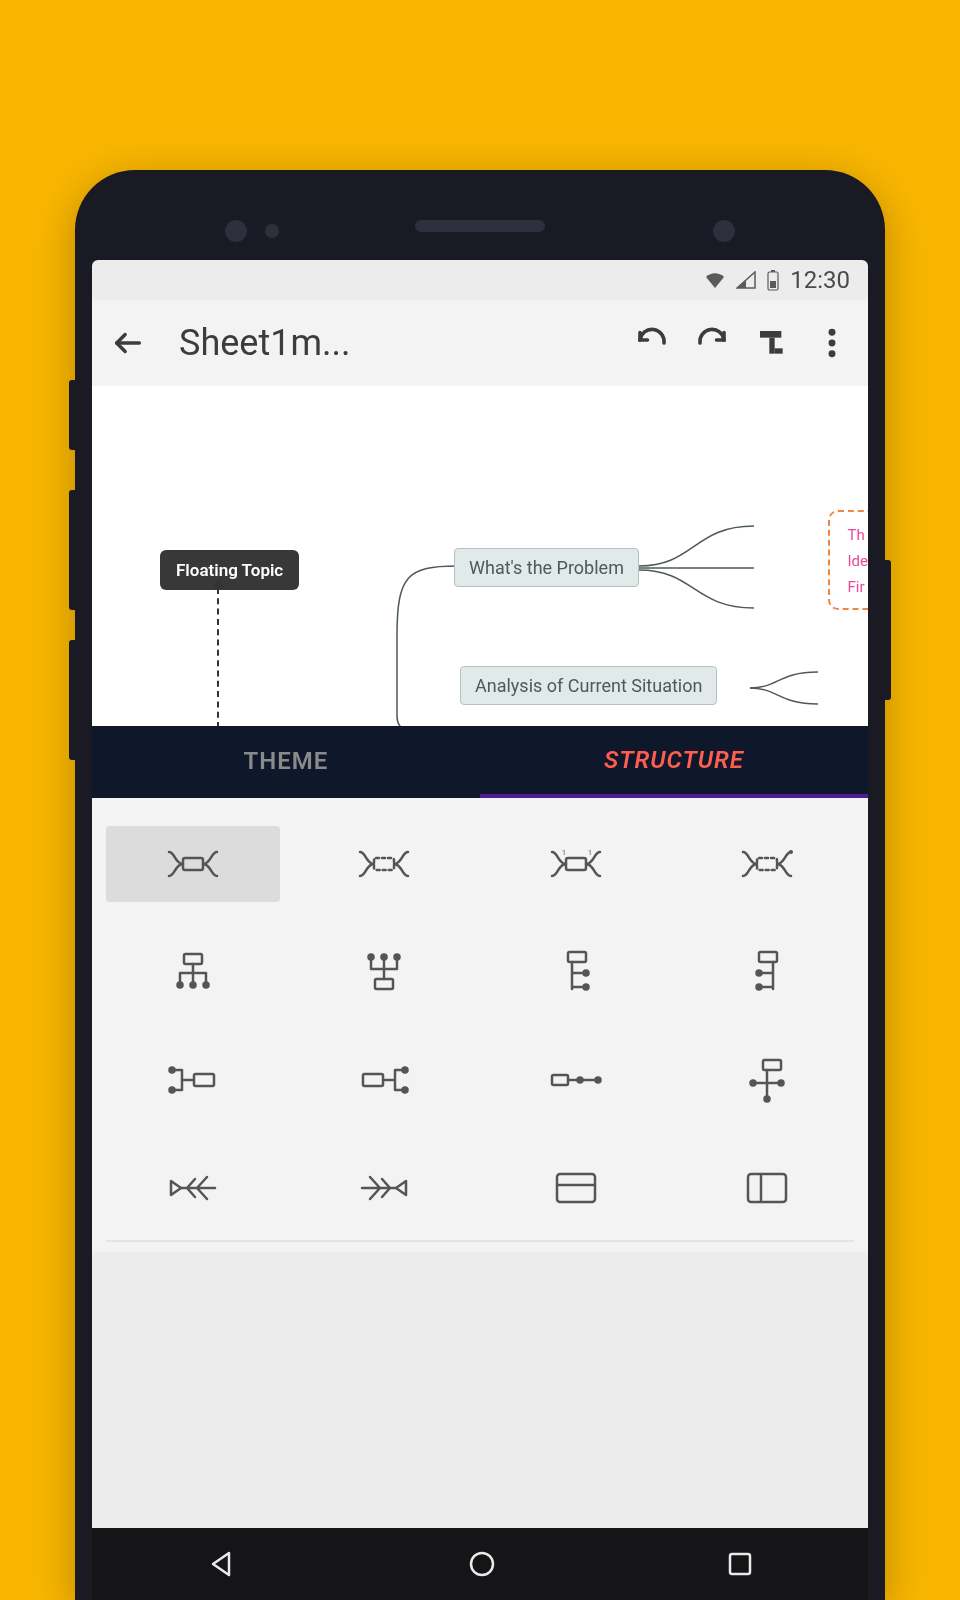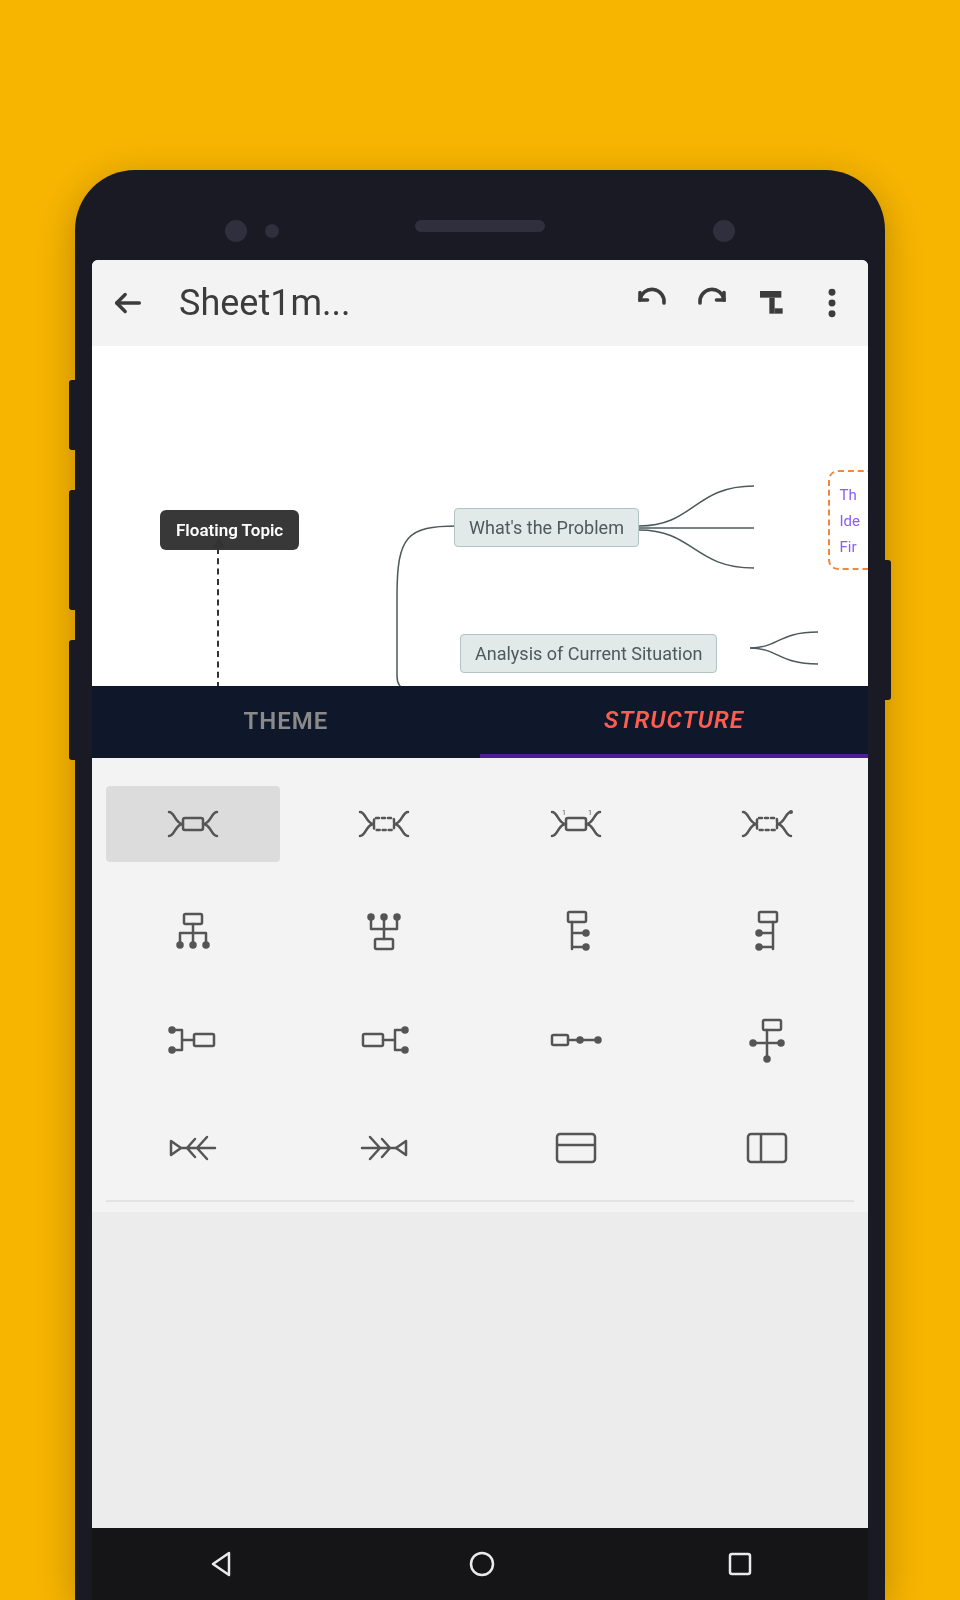--- a/index.html
+++ b/index.html
@@ -107,31 +107,31 @@
     position:absolute;
     border:1px solid #b3c2c2;
     background:#e2e9e9;
     color:#4d5a5a;
     font-size:18px;
     padding:8px 14px;
     border-radius:4px;
     white-space:nowrap;
   }
   .node-a { left:362px; top:162px; }
-  .node-b { left:368px; top:288px; }
+  .node-b { left:368px; top:280px; }
 
   .selection-frame {
     position:absolute; right:-40px; top:124px;
     width:80px; height:100px;
     border:2px dashed #f0873e;
     border-radius:10px;
   }
   .side-labels {
-    position:absolute; right:8px; top:136px;
-    font-size:15px; color:#8b5cf6; line-height:26px;
+    position:absolute; right:0; top:136px;
+    font-size:15px; color:#ec4899; line-height:26px;
     text-align:left;
   }
 
   .curve { position:absolute; stroke:#4d5a5a; fill:none; stroke-width:1.5; }
 
   .tabs {
     height:72px;
     background:#0f172a;
     display:flex;
   }
@@ -184,20 +184,41 @@
   <div class="phone-buttons-left2"></div>
   <div class="phone-buttons-left3"></div>
   <div class="phone-buttons-right"></div>
   <div class="speaker"></div>
   <div class="sensor1"></div>
   <div class="sensor2"></div>
   <div class="sensor3"></div>
 
   <div class="screen">
 
+    <div class="status-bar">
+      <span>
+        <svg width="22" height="18" viewBox="0 0 22 18">
+            <path d="M11 17 L2 6 C7 1 15 1 20 6 Z" fill="#5a5a5a"></path>
+          </svg>
+      </span>
+      <span>
+        <svg width="20" height="18" viewBox="0 0 20 18">
+            <path d="M1 17 L19 17 L19 1 Z" fill="none" stroke="#5a5a5a" stroke-width="1.5"></path>
+            <path d="M1 17 L10 17 L10 9 Z" fill="#5a5a5a"></path>
+          </svg>
+      </span>
+      <span>
+        <svg width="14" height="22" viewBox="0 0 14 22">
+            <rect x="2" y="3" width="10" height="18" rx="1.5" fill="none" stroke="#5a5a5a" stroke-width="1.2"></rect>
+            <rect x="5" y="1" width="4" height="2" fill="#5a5a5a"></rect>
+            <rect x="4" y="12" width="6" height="7" fill="#5a5a5a"></rect>
+          </svg>
+      </span>
+      <span>12:30</span>
+    </div>
 
     <div class="app-bar">
       <div class="icn">
         <svg width="34" height="34" viewBox="0 0 24 24" fill="none" stroke="#3c3c3c" stroke-width="2.4" stroke-linecap="round" stroke-linejoin="round">
             <line x1="20" y1="12" x2="4" y2="12"></line>
             <polyline points="10 18 4 12 10 6"></polyline>
           </svg>
       </div>
       <div class="app-title">Sheet1m...</div>
       <div class="icn">

